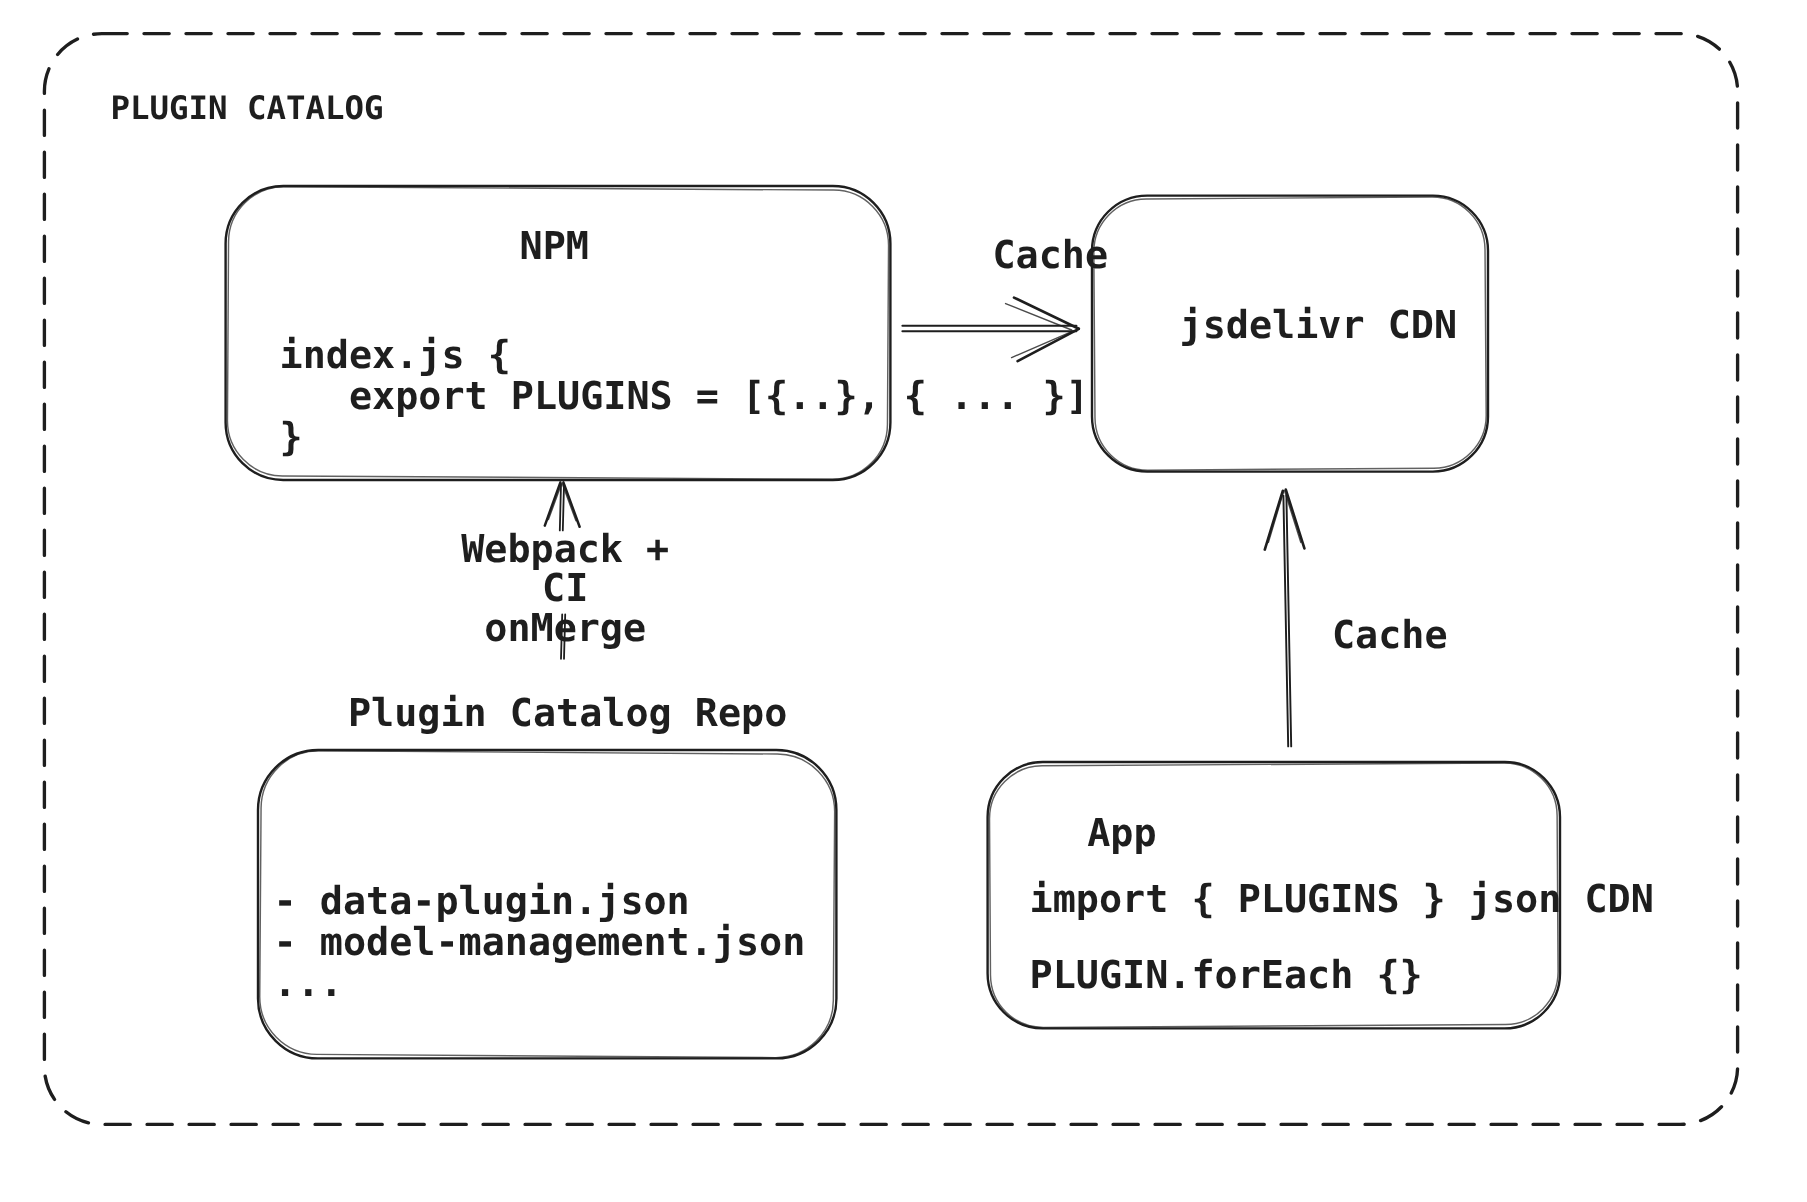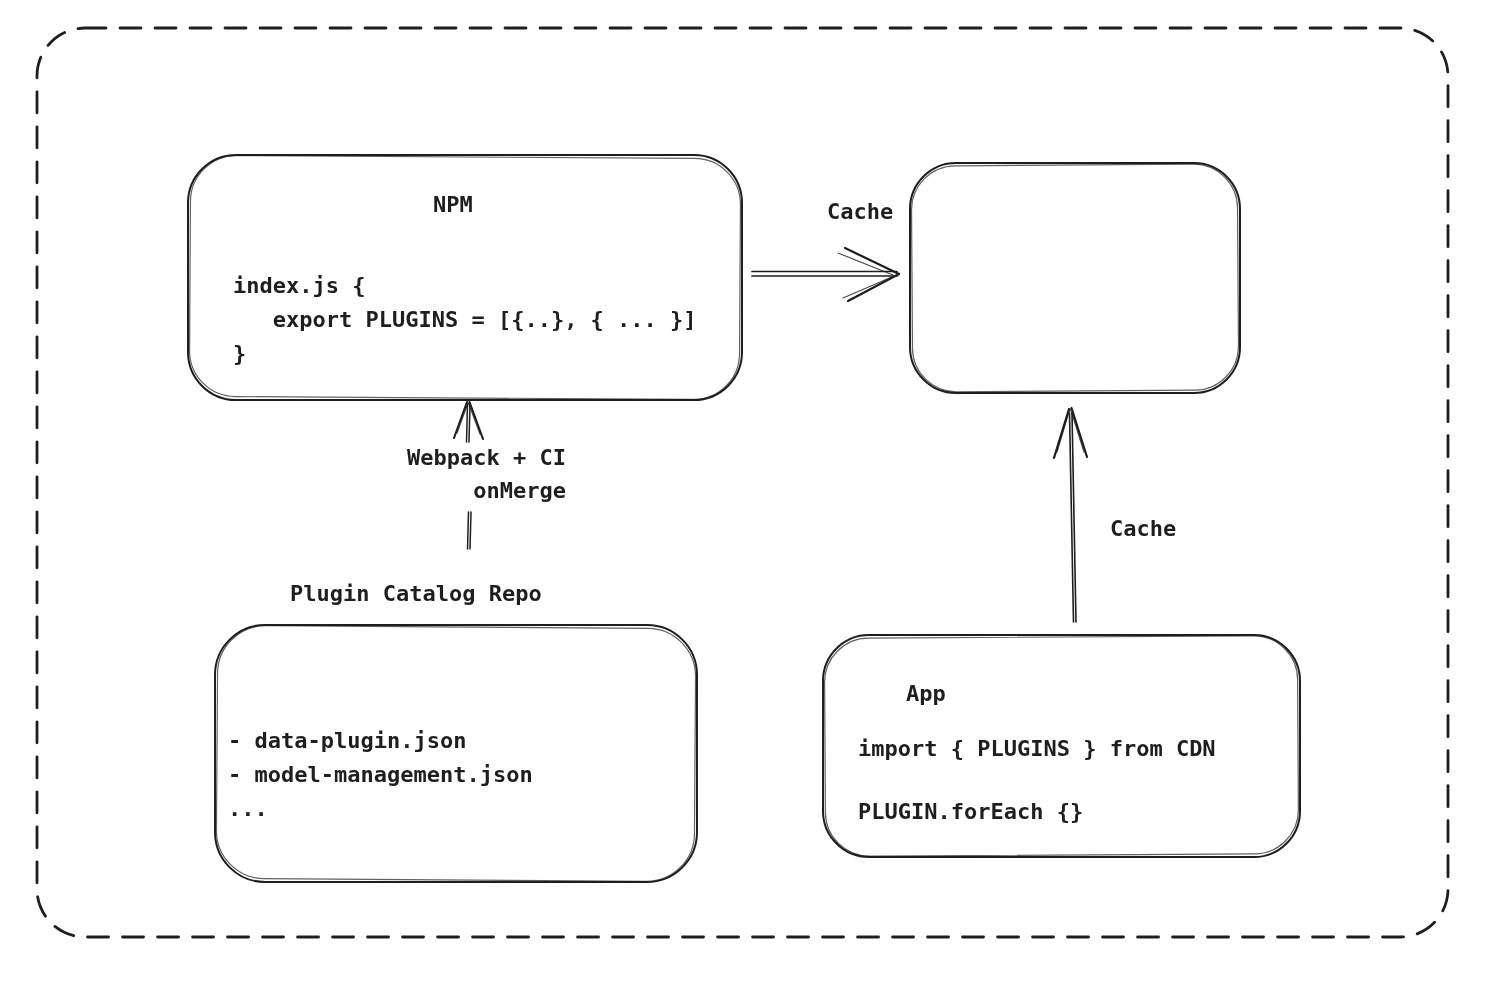--- a/index.html
+++ b/index.html
@@ -12,21 +12,21 @@
     color: var(--ink, #1e1e1e);
     overflow: hidden;
   }
   .shapes {
     position: absolute;
     inset: 0;
     color: var(--ink, #1e1e1e);
   }
   .txt {
     position: absolute;
-    font-size: 22px;
+    font-size: 32px;
     line-height: 34px;
     font-weight: 600;
     white-space: pre-line;
     letter-spacing: 0;
   }
   .code { white-space: pre; }
   .diagram-title { font-size: 27px; }
   .centered { text-align: center; }
 </style>
 </head>
@@ -83,40 +83,42 @@
         <path d="M1073.5 622 L1069.5 413"></path>
         <path d="M1076 622 L1072 413"></path>
         <path d="M1054 458 L1069 409" stroke-width="2.2"></path>
         <path d="M1087 457 L1071.5 408" stroke-width="2.2"></path>
         <path d="M1057 452 L1069.5 410" stroke-width="1.2" opacity="0.8"></path>
         <path d="M1084 452 L1070.5 409" stroke-width="1.2" opacity="0.8"></path>
       </g>
     </g>
   </svg>
 
+  <div class="txt diagram-title" style="left:92px; top:74px;">PLUGIN CATALOG</div>
 
   <div class="txt" style="left:433px; top:188px;">NPM</div>
 
   <pre class="txt code" style="left:222px; top:247px;margin-left:11px;">index.js {
    export PLUGINS = [{..}, { ... }]
 }</pre>
 
   <div class="txt" style="left:827px; top:195px;">Cache</div>
 
+  <div class="txt" style="left:983px; top:254px;">jsdelivr CDN</div>
 
-  <div class="txt centered" style="left:376px; top:441px; width:190px; line-height:33px;text-align:right;">Webpack + CI
+  <div class="txt centered" style="left:376px; top:441px; width:190px; line-height:33px;">Webpack + CI
 onMerge</div>
 
   <div class="txt" style="left:290px; top:577px;">Plugin Catalog Repo</div>
 
   <pre class="txt code" style="left:228px; top:702px;">- data-plugin.json
 - model-management.json
 ...</pre>
 
   <div class="txt" style="left:906px; top:677px;">App</div>
 
-  <div class="txt code" style="left:858px; top:732px;">import { PLUGINS } from CDN</div>
+  <div class="txt code" style="left:858px; top:732px;">import { PLUGINS } json CDN</div>
 
   <div class="txt code" style="left:858px; top:795px;">PLUGIN.forEach {}</div>
 
   <div class="txt" style="left:1110px; top:512px;">Cache</div>
 
 </div>
 
 </body></html>

